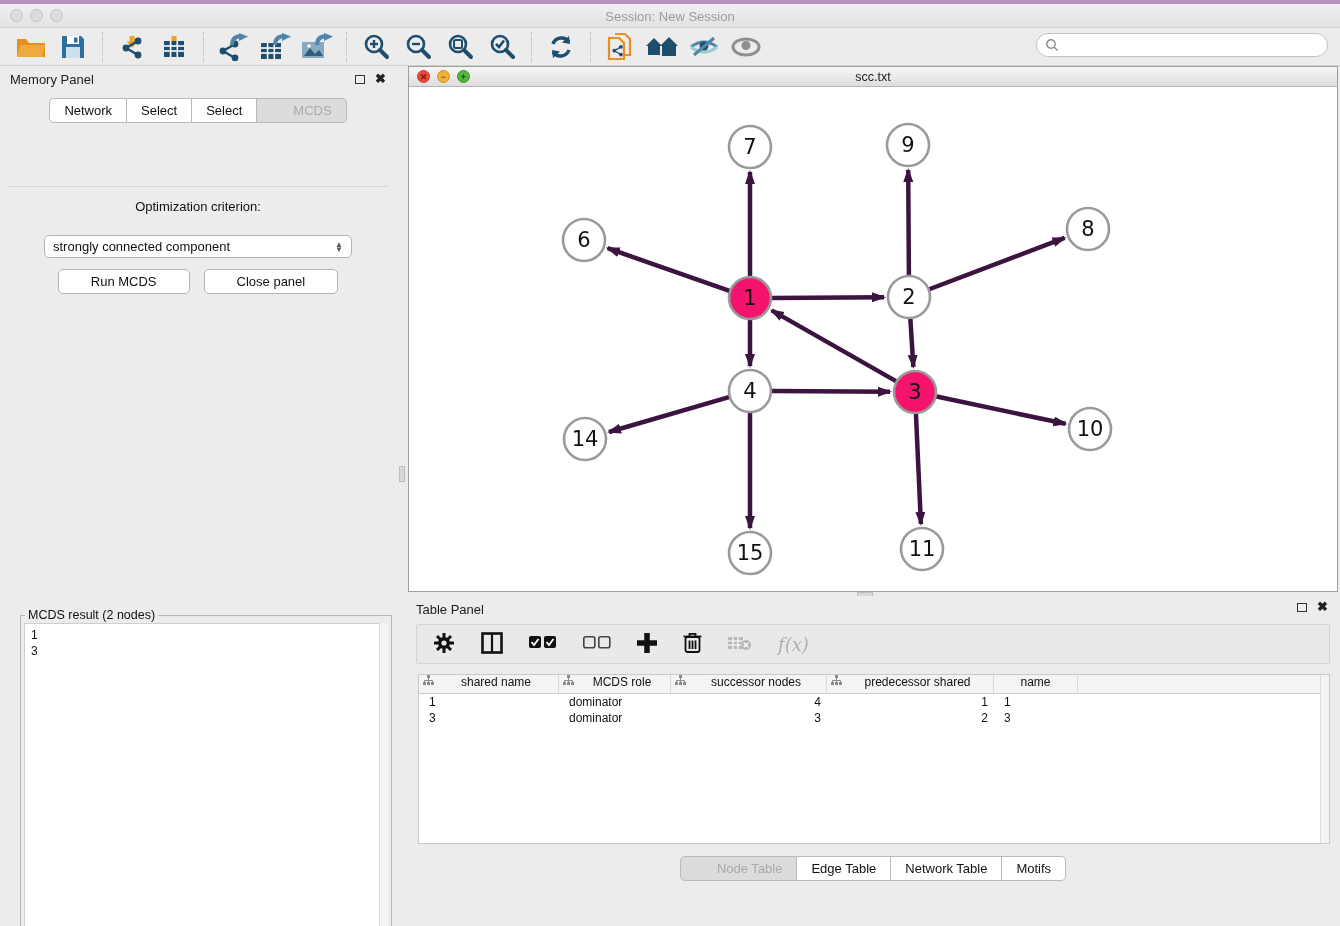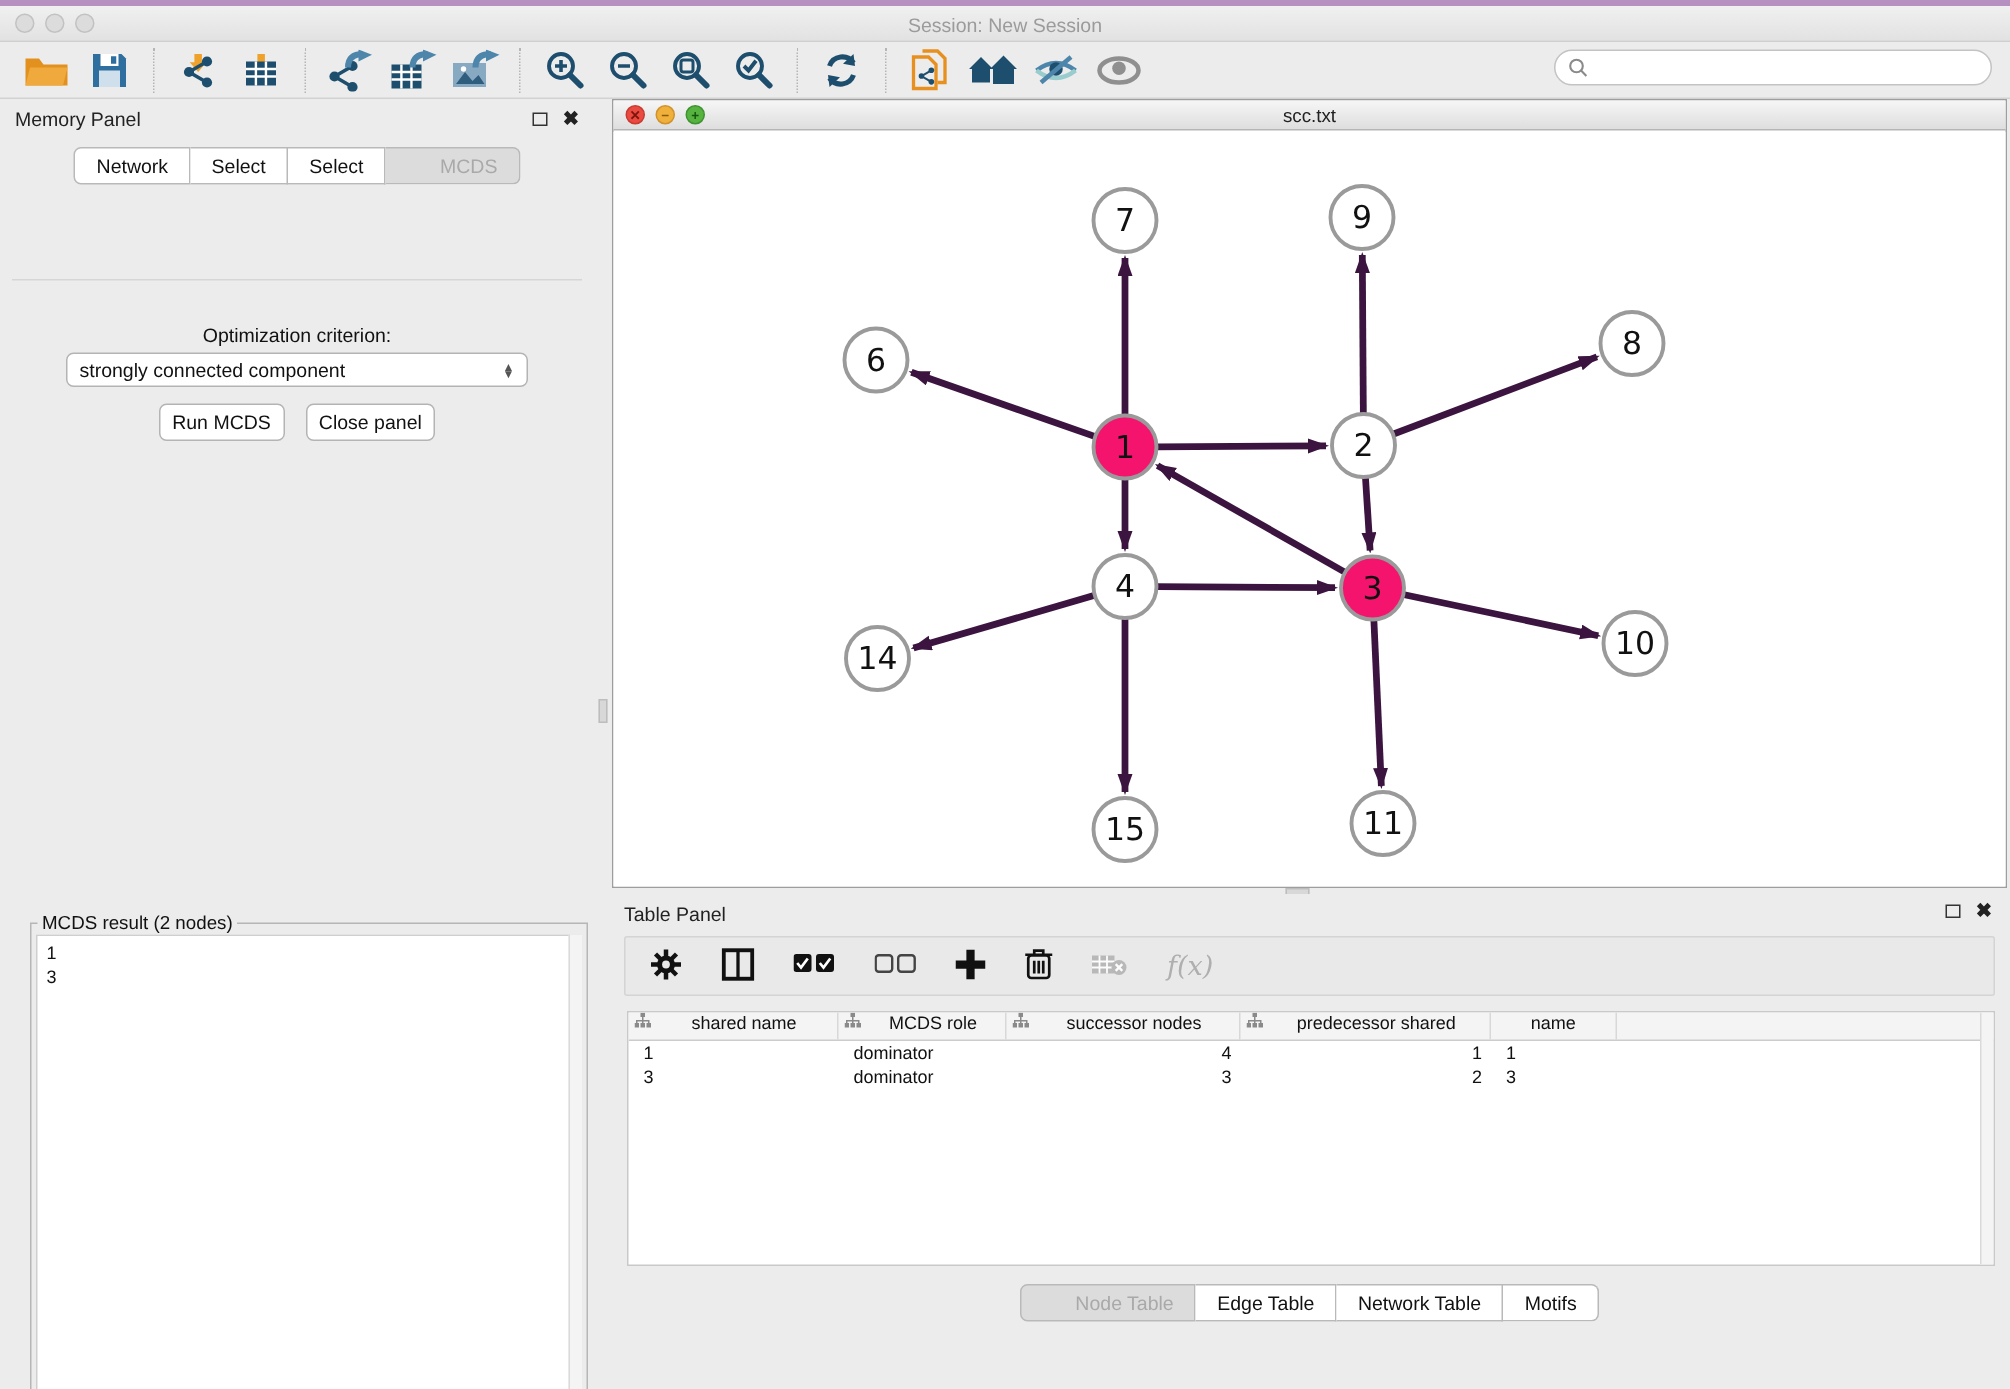--- a/index.html
+++ b/index.html
@@ -30,26 +30,26 @@
   .float-glyph { width:10px; height:9px; border:1.5px solid #333; display:inline-block; }
   .close-glyph { font-size:13px; font-weight:bold; color:#222; line-height:10px; }
 
   .seg-tabs { display:flex; justify-content:center; margin-top:6px; }
   .seg-tab { font-size:13px; padding:4px 14px; background:#fff; border:1px solid #b9b9b9; border-left:none; color:#111; cursor:pointer; }
   .seg-tab:first-child { border-left:1px solid #b9b9b9; border-radius:5px 0 0 5px; }
   .seg-tab:last-child { border-radius:0 5px 5px 0; }
   .seg-tab.selected { background:#dcdcdc; color:#a9a9a9;padding-left:36px; }
 
   .cp-box { position:absolute; left:8px; top:120px; width:380px; height:766px; border-top:1px solid #d6d6d6; }
-  .opt-label { text-align:center; margin-top:29px; font-size:13px; color:#111; }
+  .opt-label { text-align:center; margin-top:12px; font-size:13px; color:#111; }
   .dropdown { position:absolute; left:36px; top:48px; width:308px; height:23px; background:#fff; border:1px solid #b4b4b4; border-radius:5px; font-size:13px; display:flex; align-items:center; padding:0 8px; cursor:pointer; color:#111; }
   .dd-label { flex:1; }
   .dd-chev { display:flex; flex-direction:column; line-height:5px; font-size:8px; color:#555; }
   .btn-row { position:absolute; left:0; top:82px; width:100%; display:flex; justify-content:center; gap:14px; }
-  .mac-btn { background:#fff; border:1px solid #b4b4b4; border-radius:5px; font-size:13px; padding:4px 8px; cursor:pointer; color:#111; font-family:"Liberation Sans", sans-serif; }
+  .mac-btn { background:#fff; border:1px solid #b4b4b4; border-radius:5px; font-size:13px; padding:4px 32px; cursor:pointer; color:#111; font-family:"Liberation Sans", sans-serif; }
 
   .mcds-fieldset { position:absolute; left:12px; top:428px; width:372px; height:380px; border:1px solid #b6b6b6; }
   .mcds-legend { position:absolute; left:4px; top:-8px; background:#ececec; padding:0 3px; font-size:12.5px; color:#111; }
   .mcds-inner { position:absolute; left:3px; top:7px; right:3px; bottom:3px; background:#fff; border:1px solid #cfcfcf; overflow:hidden; font-size:12px; color:#111; padding:3px 6px; line-height:16px; white-space:pre-line; }
   .mcds-scroll { position:absolute; right:3px; top:7px; width:9px; bottom:3px; background:#f4f4f4; border-left:1px solid #dadada; }
 
   
   .v-splitter { left:398px; top:66px; width:8px; height:527px; background:#ececec; }
   .v-grip { position:absolute; left:1px; top:400px; width:6px; height:16px; background:#d8d8d8; border:1px solid #bdbdbd; }
 

